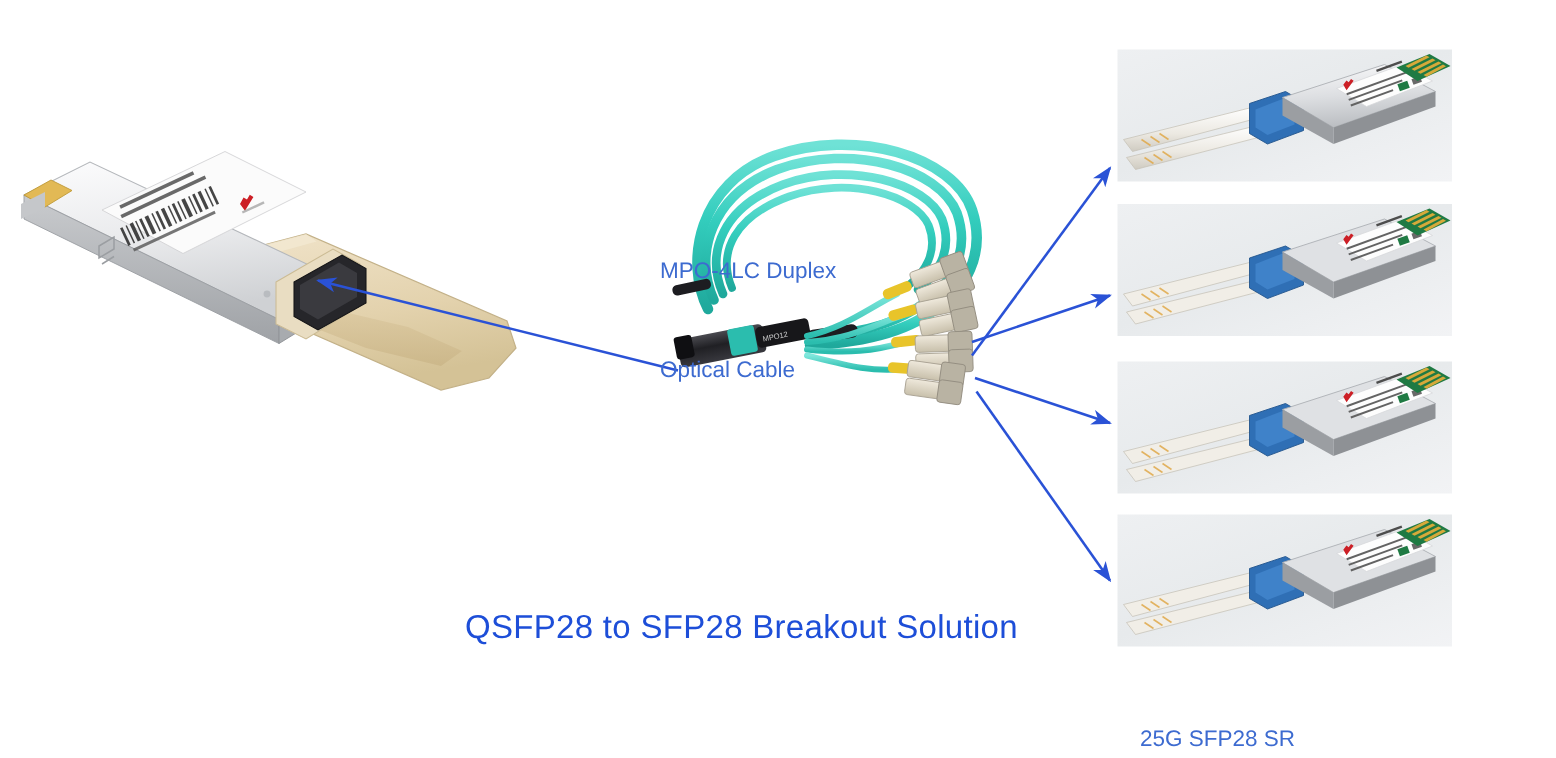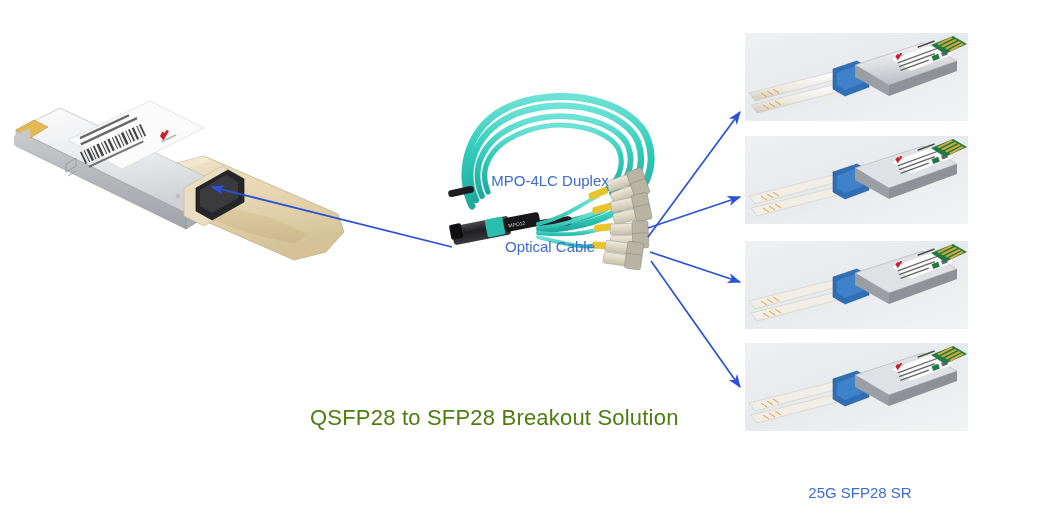--- a/index.html
+++ b/index.html
@@ -19,27 +19,27 @@
     overflow: hidden;
   }
   .abs { position: absolute; }
 
   
   .callout {
     position: absolute;
     color: #3d6bd0;
     font-size: 15px;
     line-height: 22px;
-    text-align: center;
+    text-align: left;
     white-space: pre;
     font-family: "Liberation Sans", sans-serif;
   }
   .diagram-title {
     position: absolute;
-    color: #4d7c0f;
+    color: #1d4ed8;
     font-size: 22px;
     line-height: 28px;
     letter-spacing: .2px;
     white-space: pre;
     font-family: "Liberation Sans", sans-serif;
   }
 
   
   #qsfp-wrap { left: 8px; top: 92px; width: 345px; height: 175px; }
 

